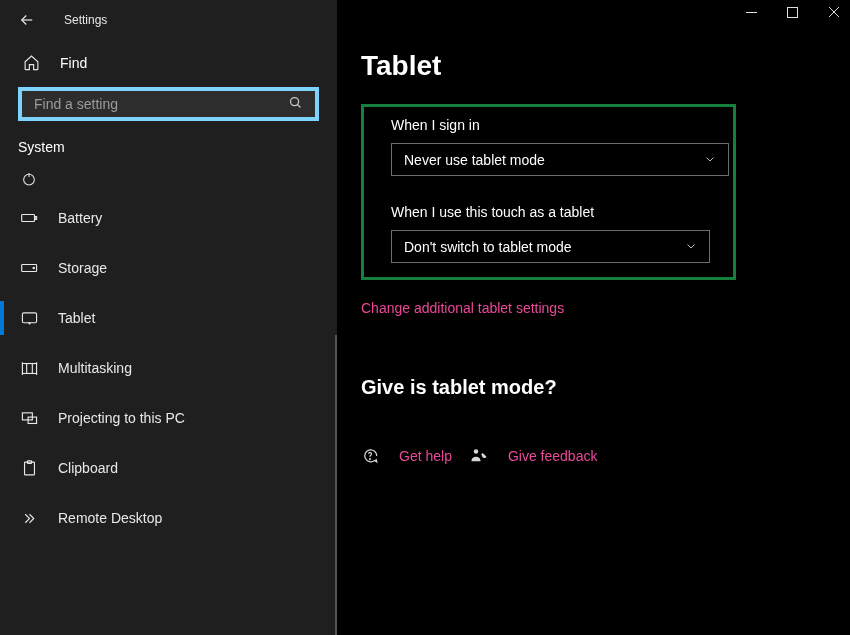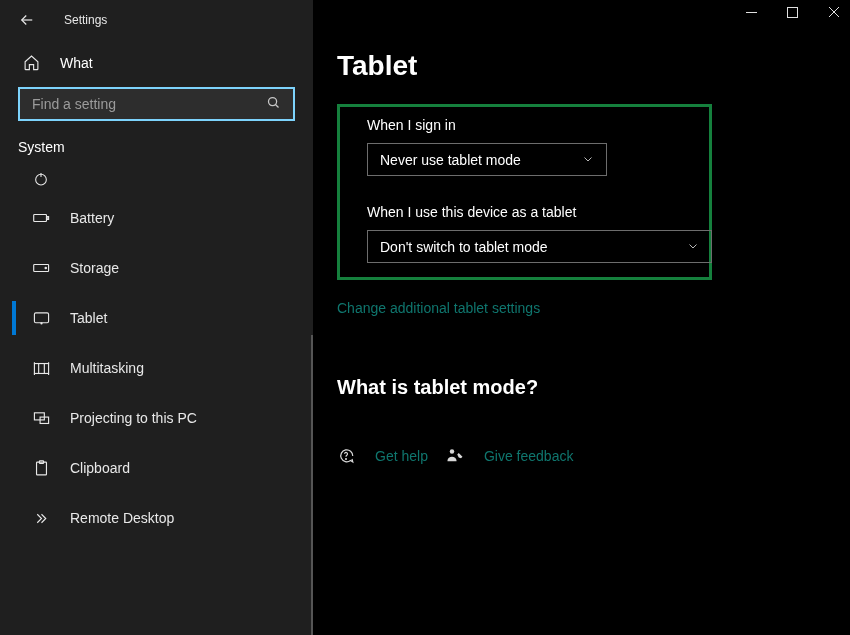--- a/index.html
+++ b/index.html
@@ -6,21 +6,21 @@
   body {
     width: 850px;
     height: 635px;
     overflow: hidden;
     font-family: "Segoe UI", sans-serif;
     color: #fff;
     display: flex;
     background: #000;
   }
   .sidebar {
-    width: 313px;
+    width: 337px;
     height: 635px;
     background: #1f1f1f;
     position: relative;
     overflow: hidden;
   }
   .titlebar {
     height: 40px;
     display: flex;
     align-items: center;
     padding-left: 18px;
@@ -35,21 +35,21 @@
     padding: 14px 22px;
     font-size: 14px;
     cursor: pointer;
   }
   .home-row .icon { width: 18px; display:flex; justify-content:center; }
   .search-wrap { padding: 0 18px; margin-top: 2px; }
   .search {
     width: 100%;
     height: 34px;
     background: #2d2d2d;
-    border: 2px solid #7dd3fc;
+    border: 4px solid #7dd3fc;
     display: flex;
     align-items: center;
     padding: 0 12px;
   }
   .search input {
     flex: 1;
     background: transparent;
     border: none;
     outline: none;
     color: #c7c7c7;
@@ -58,21 +58,20 @@
   }
   .search input::placeholder { color: #9b9b9b; }
   .search .mag { color: #c7c7c7; }
   .section-head {
     padding: 18px 22px 8px 18px;
     font-size: 14px;
     font-weight: 400;
   }
   .nav {
     margin-top: 2px;
-    padding-left: 12px;
   }
   .nav-item {
     display: flex;
     align-items: center;
     height: 50px;
     padding: 0 22px 0 20px;
     gap: 20px;
     font-size: 14px;
     color: #e8e8e8;
     cursor: pointer;
@@ -129,26 +128,26 @@
   .dropdown {
     border: 1px solid #6d6d6d;
     height: 33px;
     display: flex;
     align-items: center;
     justify-content: space-between;
     padding: 0 12px;
     font-size: 14px;
     cursor: pointer;
   }
-  .dropdown.small { width: 240px; }
-  .dropdown.large { width: 345px; }
+  .dropdown.small { width: 338px; }
+  .dropdown.large { width: 319px; }
   .chev { }
   .gap { height: 28px; }
   .link {
-    color: #0f766e;
+    color: #ec4899;
     font-size: 14px;
     cursor: pointer;
   }
   .subhead {
     font-size: 20px;
     font-weight: 600;
     margin-top: 60px;
     margin-bottom: 14px;
   }
   .body-text {
@@ -174,21 +173,21 @@
     </span>
     <span class="title">Settings</span>
   </div>
 
   <div class="home-row">
     <span class="icon">
       <svg width="17" height="17" viewBox="0 0 24 24" fill="none" stroke="#e8e8e8" stroke-width="1.6">
           <path d="M3 11l9-8 9 8v10a1 1 0 0 1-1 1h-5v-7h-6v7H4a1 1 0 0 1-1-1z"></path>
         </svg>
     </span>
-    <span>What</span>
+    <span>Find</span>
   </div>
 
   <div class="search-wrap">
     <div class="search">
       <input placeholder="Find a setting" style="">
       <span class="mag">
         <svg width="15" height="15" viewBox="0 0 24 24" fill="none" stroke="#c7c7c7" stroke-width="2">
             <circle cx="10.5" cy="10.5" r="6.5"></circle>
             <path d="M20 20l-4.5-4.5"></path>
           </svg>
@@ -311,34 +310,34 @@
       <span>Never use tablet mode</span>
       <span class="chev">
         <svg width="12" height="12" viewBox="0 0 24 24" fill="none" stroke="#e8e8e8" stroke-width="1.6">
             <path d="M5 9l7 7 7-7"></path>
           </svg>
       </span>
     </div>
 
     <div class="gap"></div>
 
-    <div class="field-label">When I use this device as a tablet</div>
+    <div class="field-label">When I use this touch as a tablet</div>
     <div class="dropdown large">
       <span>Don't switch to tablet mode</span>
       <span class="chev">
         <svg width="12" height="12" viewBox="0 0 24 24" fill="none" stroke="#e8e8e8" stroke-width="1.6">
             <path d="M5 9l7 7 7-7"></path>
           </svg>
       </span>
     </div>
   </div>
 
   <div class="link">Change additional tablet settings</div>
 
-  <div class="subhead">What is tablet mode?</div>
+  <div class="subhead">Give is tablet mode?</div>
 
   <div class="help-links">
     <div class="help-row">
       <span class="hicon">
         <svg width="18" height="18" viewBox="0 0 24 24" fill="none" stroke="#d8d8d8" stroke-width="1.6">
             <path d="M21 12a8 8 0 1 0-3 6l3 2-1-4"></path>
             <path d="M10 9a2 2 0 1 1 3 2c-1 .6-1 1.5-1 2"></path>
             <circle cx="12" cy="16" r="0.6" fill="#d8d8d8"></circle>
           </svg>
       </span>

